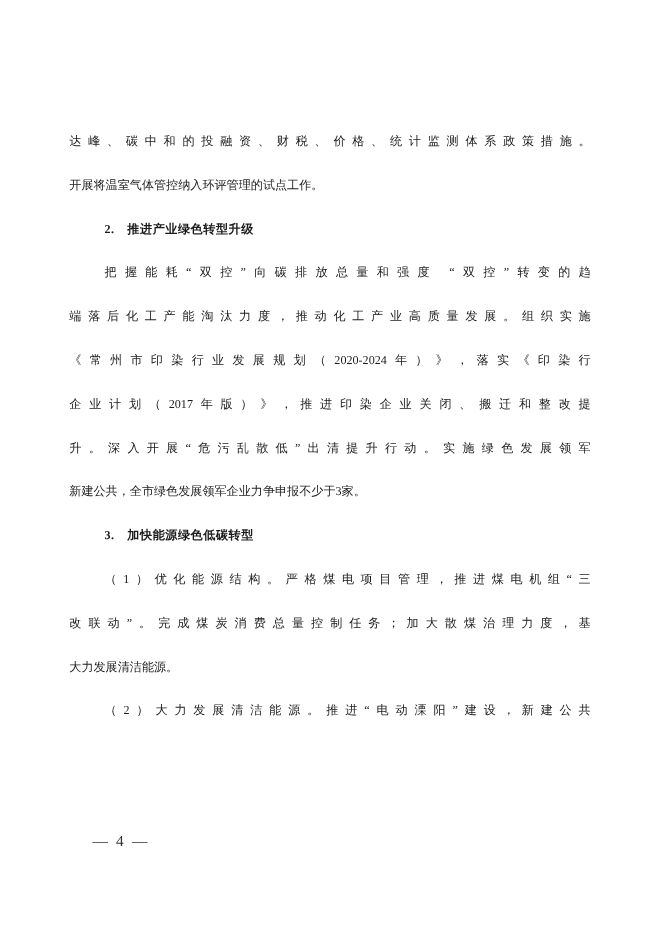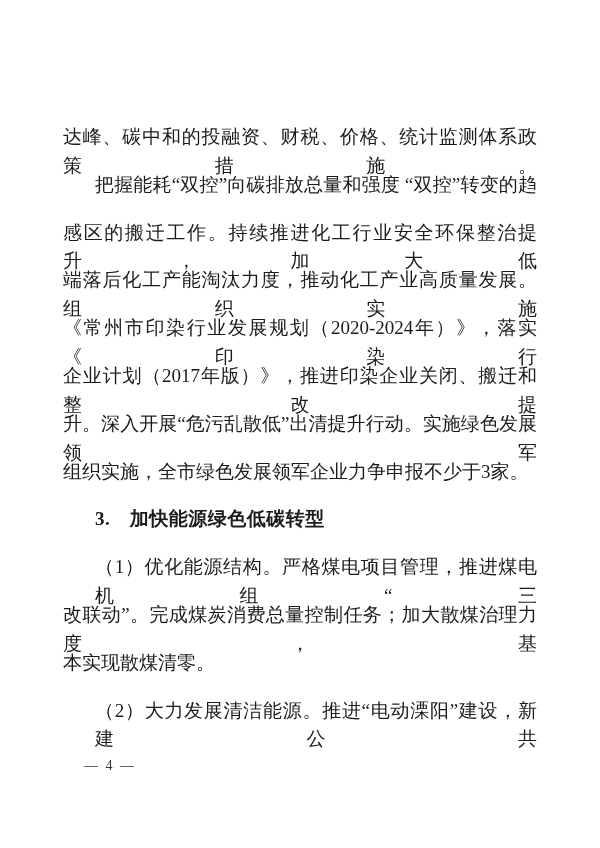--- a/index.html
+++ b/index.html
@@ -11,21 +11,21 @@
     font-family: "Liberation Serif", "DejaVu Serif", serif;
     color: #1b1b1b;
   }
   .doc-page { position: absolute; inset: 0; background: #ffffff; }
   .doc-body {
     position: absolute;
     left: 63px; top: 104px;
     width: 474px;
   }
   .line {
-    font-size: 19px;
+    font-size: 11px;
     line-height: 28.8px;
     height: 28.8px;
     white-space: pre-wrap;
     text-align: left;
   }
   .line.justify {
     text-align: justify;
     text-align-last: justify;
     text-justify: inter-character;
   }
@@ -39,28 +39,29 @@
     letter-spacing: 2px;
     color: #333333;
   }
 </style>
 </head>
 <body>
 
 <div class="doc-page">
   <main class="doc-body">
     <p class="line justify">达峰、碳中和的投融资、财税、价格、统计监测体系政策措施。</p>
+    <p class="line">开展将温室气体管控纳入环评管理的试点工作。</p>
+    <p class="line heading indent">2.　推进产业绿色转型升级</p>
     <p class="line justify indent">把握能耗“双控”向碳排放总量和强度 “双控”转变的趋</p>
-    <p class="line justify">感区的搬迁工作。持续推进化工行业安全环保整治提升，加大低</p>
     <p class="line justify">端落后化工产能淘汰力度，推动化工产业高质量发展。组织实施</p>
     <p class="line justify">《常州市印染行业发展规划（2020-2024年）》，落实《印染行</p>
     <p class="line justify">企业计划（2017年版）》，推进印染企业关闭、搬迁和整改提</p>
     <p class="line justify">升。深入开展“危污乱散低”出清提升行动。实施绿色发展领军</p>
-    <p class="line">组织实施，全市绿色发展领军企业力争申报不少于3家。</p>
+    <p class="line">新建公共，全市绿色发展领军企业力争申报不少于3家。</p>
     <p class="line heading indent">3.　加快能源绿色低碳转型</p>
     <p class="line justify indent">（1）优化能源结构。严格煤电项目管理，推进煤电机组“三</p>
     <p class="line justify">改联动”。完成煤炭消费总量控制任务；加大散煤治理力度，基</p>
-    <p class="line">本实现散煤清零。</p>
+    <p class="line">大力发展清洁能源。</p>
     <p class="line justify indent">（2）大力发展清洁能源。推进“电动溧阳”建设，新建公共</p>
 
   </main>
   <div class="page-footer">— 4 —</div>
 </div>
 
 </body></html>

